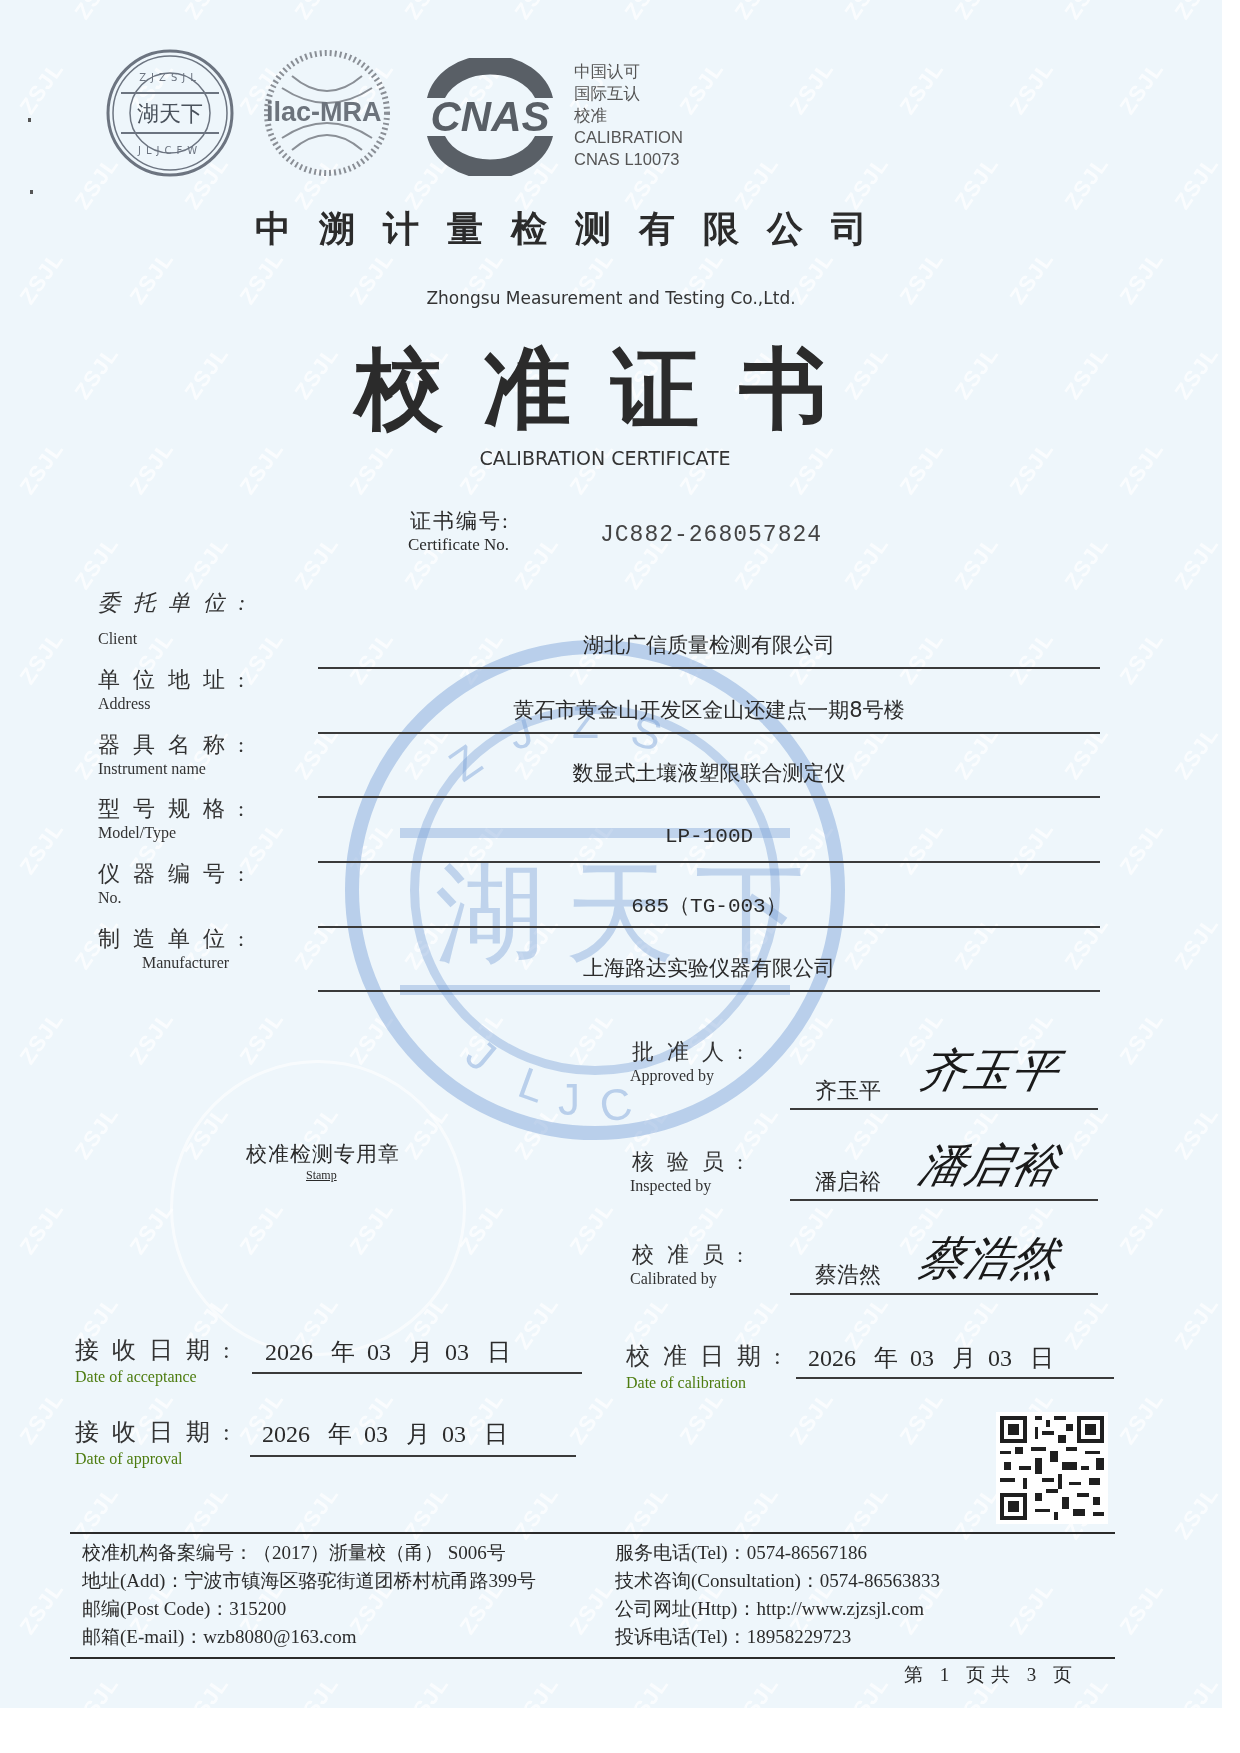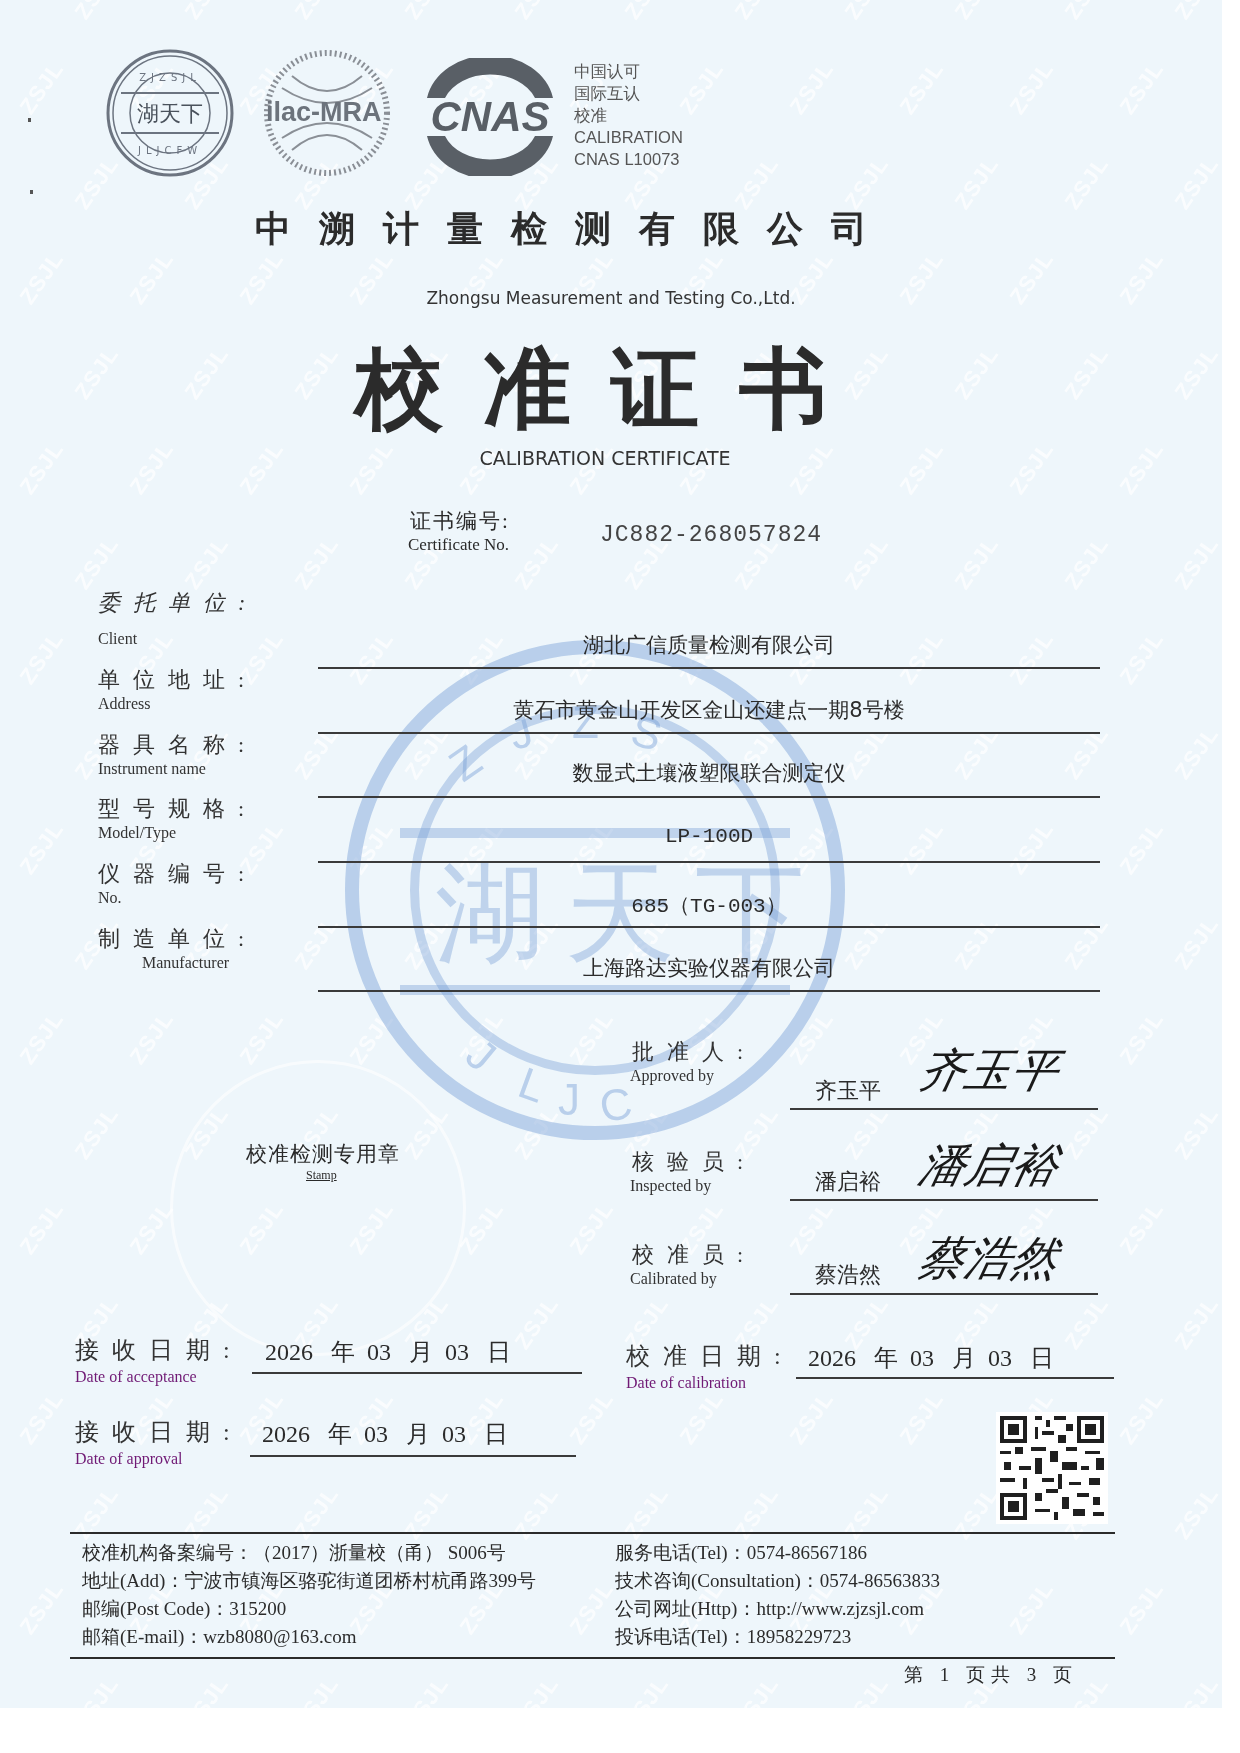--- a/index.html
+++ b/index.html
@@ -27,21 +27,21 @@
   .fline { position:absolute; left:318px; width:782px; height:2px; background:#3a3a3a; }
   .sig-cn { position:absolute; left:632px; font-size:22px; letter-spacing:13px; color:#333; }
   .sig-en { position:absolute; left:630px; font-size:16px; color:#333; }
   .sig-name { position:absolute; left:815px; font-size:22px; font-family:"DejaVu Sans",sans-serif; color:#2b2b2b; }
   .sig-hand { position:absolute; left:920px; font-size:46px; font-style:italic; color:#1a1a1a; font-family:"DejaVu Serif",serif; transform:skewX(-12deg); }
   .sig-line { position:absolute; left:790px; width:308px; height:2px; background:#3a3a3a; }
   .stamp-label-cn { left:246px; top:1140px; font-size:21px; letter-spacing:1px; }
   .stamp-label-en { left:306px; top:1168px; font-size:12px;text-decoration:underline; }
   .faint-stamp { position:absolute; left:170px; top:1060px; width:290px; height:290px; border-radius:50%; border:3px solid rgba(255,255,255,0.6); }
   .date-cn { position:absolute; font-size:24px; letter-spacing:13px; color:#333; }
-  .date-en { position:absolute; font-size:16px; color:#701a75; }
+  .date-en { position:absolute; font-size:16px; color:#4d7c0f; }
   .date-val { position:absolute; font-size:24px; color:#2b2b2b; white-space:pre; }
   .date-line { position:absolute; height:2px; background:#3a3a3a; }
   .qr { position:absolute; left:996px; top:1412px; width:112px; height:112px; background:#fff; }
   .notice-cn { left:0; width:1210px; text-align:center; top:1487px; font-size:16px; color:#444; letter-spacing:1px; }
   .notice-en { left:0; width:1210px; text-align:center; top:1511px; font-size:13px; color:#333; }
   .hr { position:absolute; left:70px; width:1045px; height:2px; background:#2b2b2b; }
   .info { position:absolute; font-size:19px; color:#2b2b2b; white-space:nowrap; }
   .pager { left:904px; top:1662px; font-size:19px; letter-spacing:6px; }
   .speck { position:absolute; width:3px; height:4px; background:#555; }
 </style>

